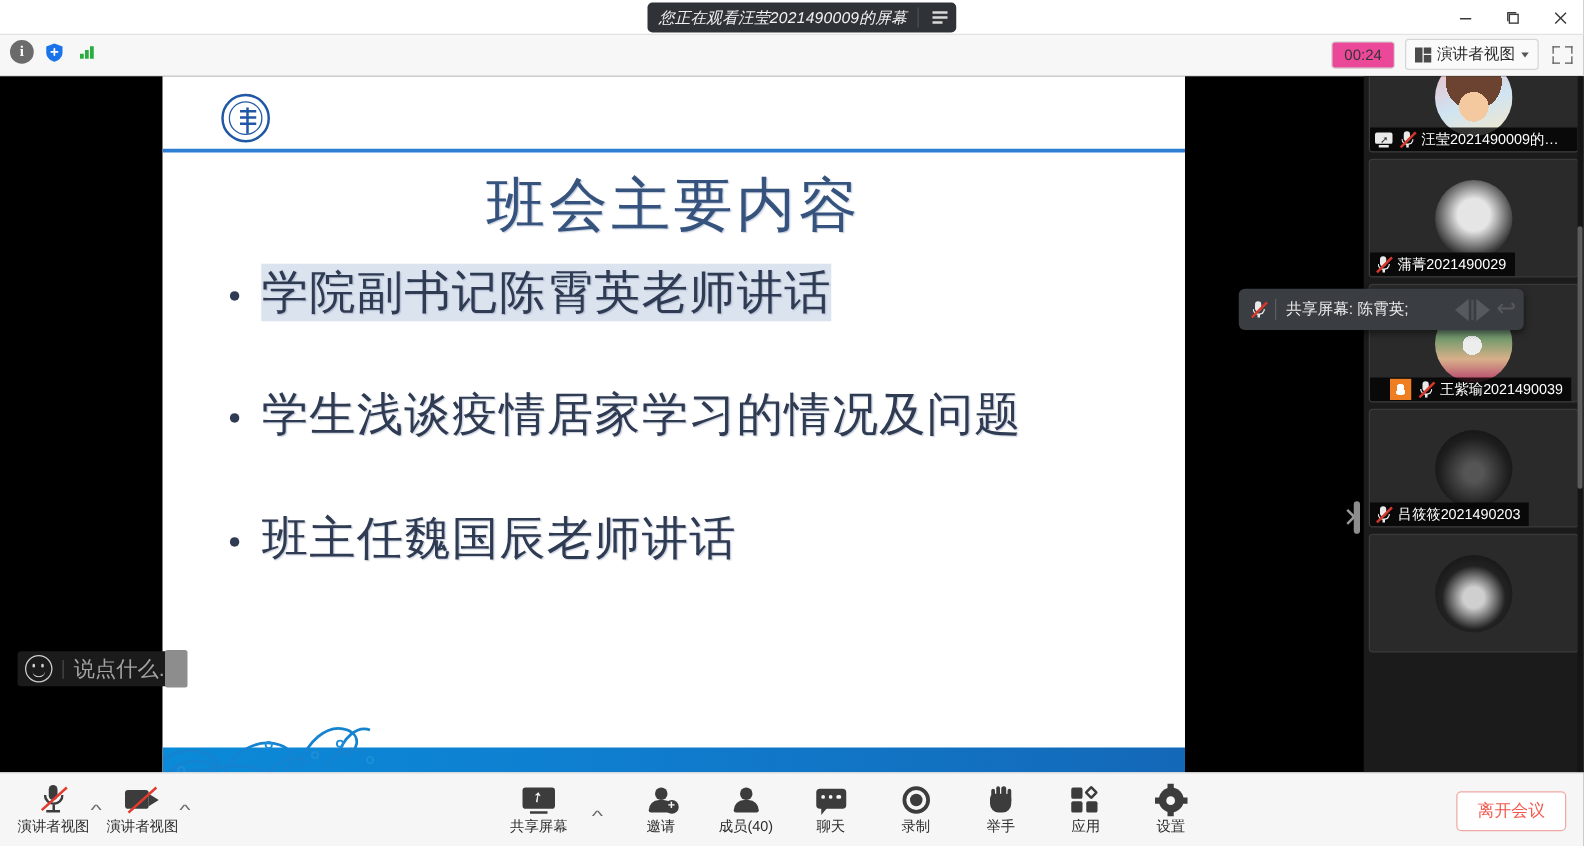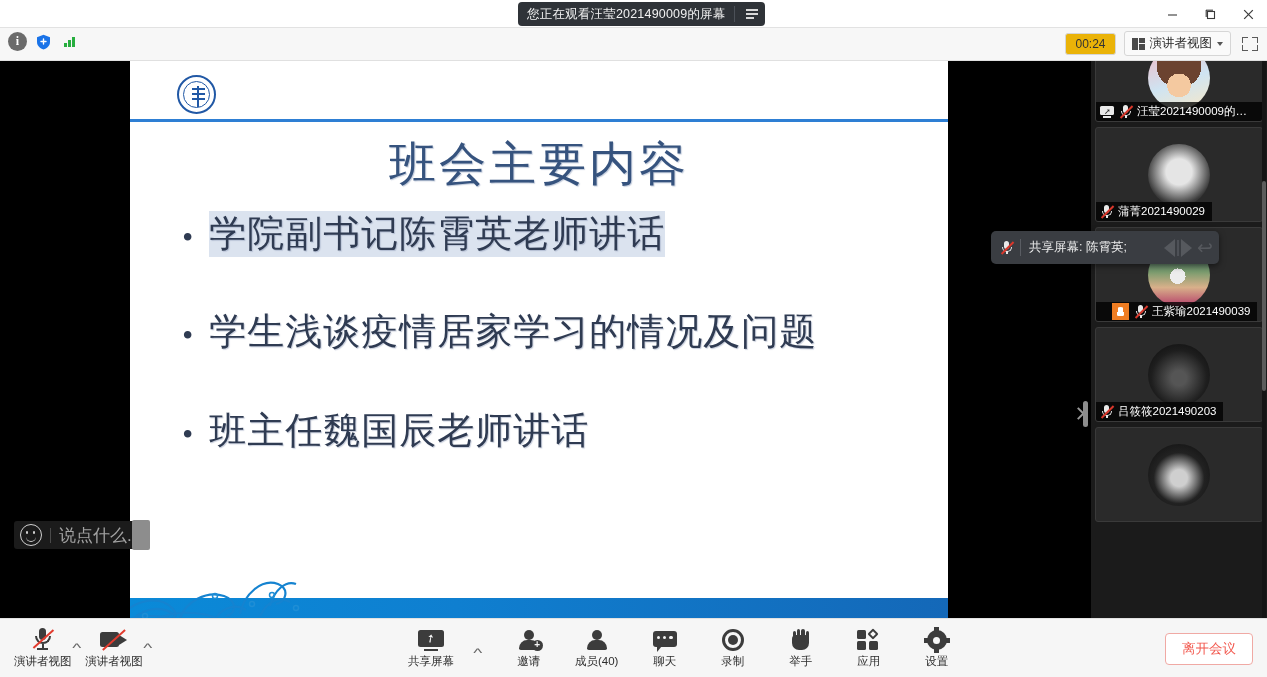--- a/index.html
+++ b/index.html
@@ -13,21 +13,21 @@
   
   .titlebar {
     position: absolute; left: 0; top: 0; width: 1267px; height: 28px;
     background: #ffffff; border-bottom: 1px solid #e2e2e2;
   }
   .viewing-pill {
     position: absolute; left: 518px; top: 2px; height: 24px;
     background: #2f3338; color: #f2f2f2; border-radius: 4px;
     display: flex; align-items: center; padding: 0 2px 0 9px; font-size: 12.5px;
   }
-  .viewing-pill .vp-text { white-space: nowrap; letter-spacing: .2px; }
+  .viewing-pill .vp-text { white-space: nowrap; letter-spacing: .2px; font-style: italic; }
   .vp-divider { width: 1px; height: 16px; background: #4c5158; margin: 0 6px 0 8px; }
   .vp-menu { width: 22px; height: 20px; display:flex; flex-direction:column;
              align-items:center; justify-content:center; gap:2.5px; cursor:pointer; }
   .vp-menu i { display:block; height:1.5px; background:#d9d9d9; }
   .vp-menu i:nth-child(1){ width:12px; }
   .vp-menu i:nth-child(2){ width:12px; }
   .vp-menu i:nth-child(3){ width:8px; align-self:flex-start; margin-left:5px;}
 
   .wincontrols { position:absolute; right:0; top:0; height:28px; display:flex; }
   .wcbtn { width:38px; height:28px; display:flex; align-items:center; justify-content:center;
@@ -46,21 +46,21 @@
              font-weight:bold; font-family:"Liberation Serif", serif; }
   .ic-shield { color:#1a73e8; }
   .ic-signal { display:flex; align-items:flex-end; gap:1.5px; height:11px; }
   .ic-signal b { display:block; width:2.5px; background:#27ae3f; }
   .ic-signal b:nth-child(1){ height:4px; }
   .ic-signal b:nth-child(2){ height:7px; }
   .ic-signal b:nth-child(3){ height:10px; }
 
   .tb-right { position:absolute; right:6px; top:3px; display:flex; align-items:center; gap:8px; }
   .timer-box {
-    border:1px solid #d6d6d6; background:#eab308; border-radius:3px;
+    border:1px solid #d6d6d6; background:#ec4899; border-radius:3px;
     padding:3px 9px; font-size:12px; color:#333; min-width:46px; text-align:left;
   }
   .viewmode {
     border:1px solid #d6d6d6; background:#fafafa; border-radius:3px;
     display:flex; align-items:center; gap:5px; padding:3px 7px;
     font-size:12.5px; color:#2b2b2b; cursor:pointer;
   }
   .vm-glyph { width:13px; height:12px; position:relative; }
   .vm-glyph .a { position:absolute; left:0; top:0; width:6px; height:12px; background:#4a4a4a; }
   .vm-glyph .b { position:absolute; left:7px; top:0; width:6px; height:5px; background:#4a4a4a; }

